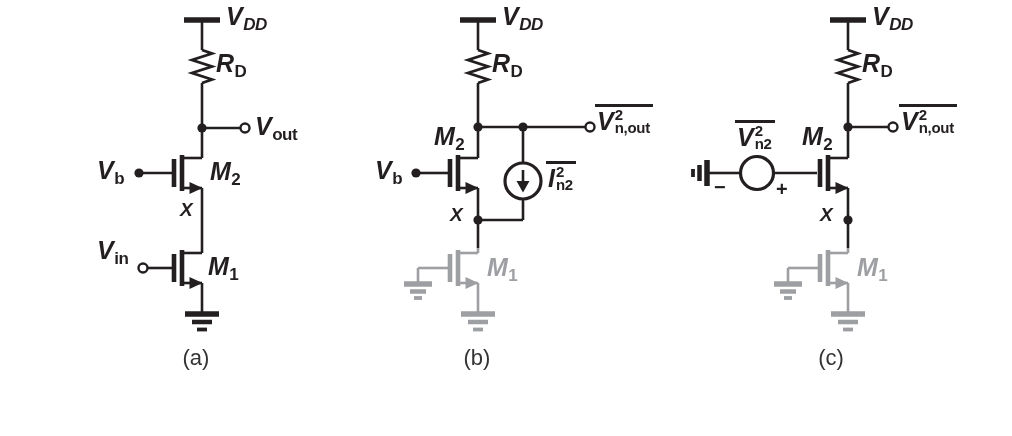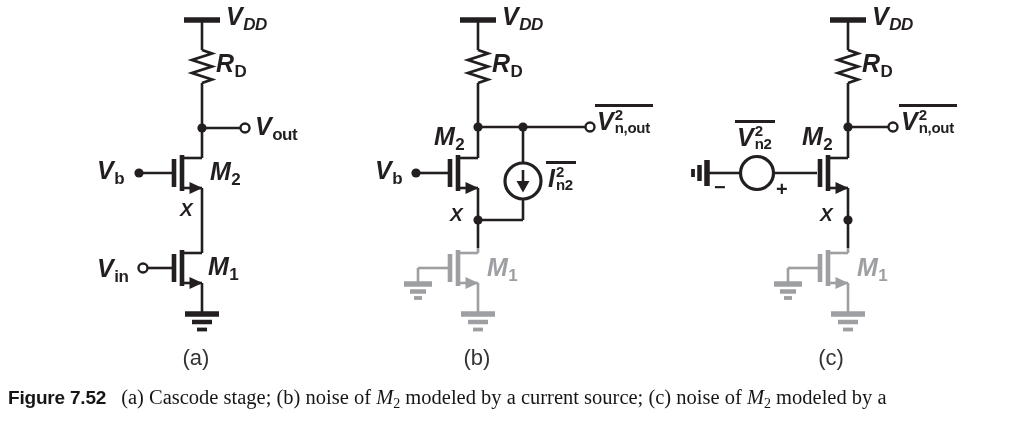--- a/index.html
+++ b/index.html
@@ -205,21 +205,21 @@
       </g>
     </g>
   </svg>
 
   <div class="lbl" style="left:226px;top:4px"><span class="b">V</span><span class="s it">DD</span></div>
   <div class="lbl" style="left:216px;top:51px"><span class="b">R</span><span class="s">D</span></div>
   <div class="lbl" style="left:255px;top:114px"><span class="b">V</span><span class="s">out</span></div>
   <div class="lbl" style="left:97px;top:158px"><span class="b">V</span><span class="s">b</span></div>
   <div class="lbl" style="left:210px;top:159px"><span class="b">M</span><span class="s">2</span></div>
   <div class="lbl xl" style="left:180px;top:200px"><span class="b">X</span></div>
-  <div class="lbl" style="left:97px;top:256px"><span class="b">V</span><span class="s">in</span></div>
+  <div class="lbl" style="left:97px;top:238px"><span class="b">V</span><span class="s">in</span></div>
   <div class="lbl" style="left:208px;top:254px"><span class="b">M</span><span class="s">1</span></div>
   <div class="tag" style="left:174px;top:347px">(a)</div>
 
   <div class="lbl" style="left:502px;top:4px"><span class="b">V</span><span class="s it">DD</span></div>
   <div class="lbl" style="left:492px;top:51px"><span class="b">R</span><span class="s">D</span></div>
   <div class="noise" style="left:595px;top:104px">
     <span class="ov">
         <span class="b">V</span>
         <span class="stk">
           <span>2</span>
@@ -263,18 +263,15 @@
       </span>
   </div>
   <div class="lbl" style="left:802px;top:124px"><span class="b">M</span><span class="s">2</span></div>
   <div class="sign" style="left:714px;top:177px">−</div>
   <div class="sign" style="left:776px;top:179px">+</div>
   <div class="lbl xl" style="left:820px;top:205px"><span class="b">X</span></div>
   <div class="lbl gray" style="left:857px;top:255px"><span class="b">M</span><span class="s">1</span></div>
   <div class="tag" style="left:809px;top:347px">(c)</div>
 
   <div class="caption">
-    <div>
-      <span class="fl">Figure 7.52</span><span>(a) Cascode stage; (b) noise of </span><i>M</i><sub>2</sub><span> modeled by a current source; (c) noise of </span><i>M</i><sub>2</sub><span> modeled by a</span>
-    </div>
   </div>
 
 </div>
 
 </body></html>

